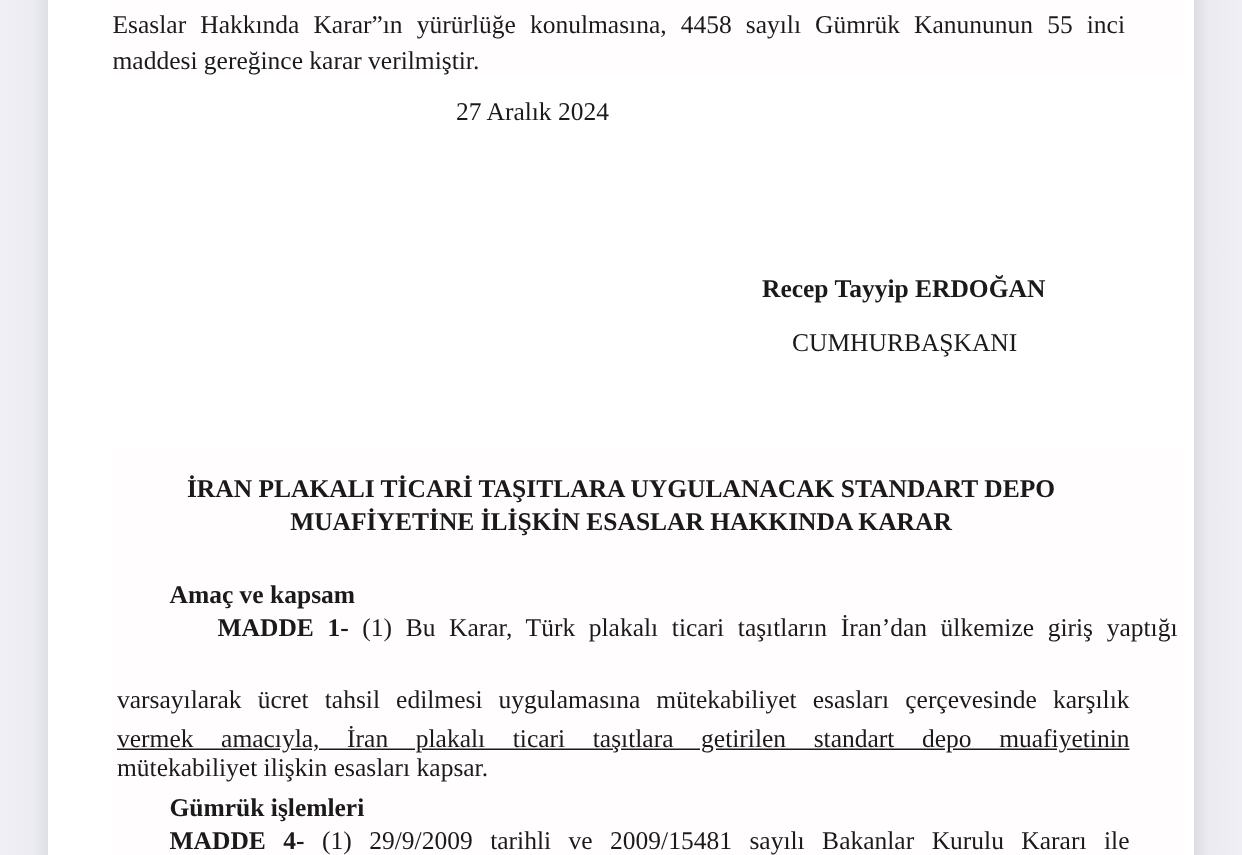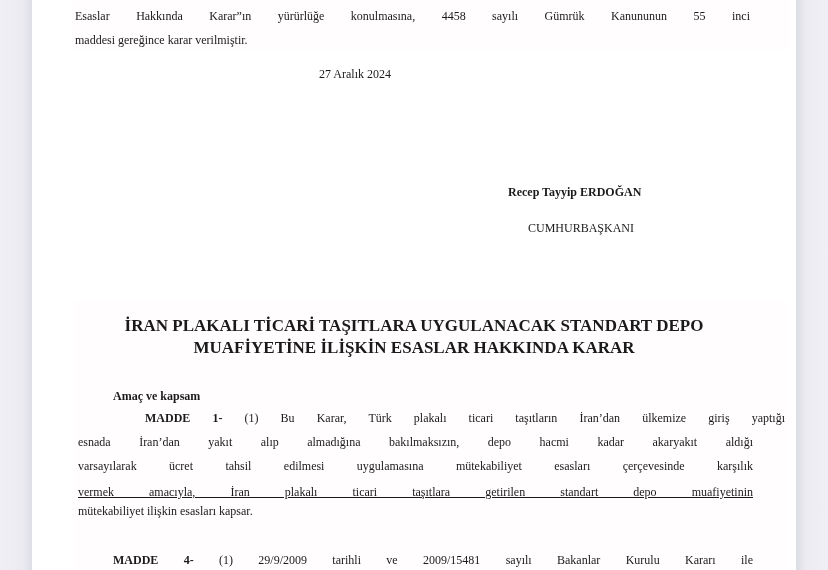--- a/index.html
+++ b/index.html
@@ -21,21 +21,21 @@
   .page {
     position: absolute; left: 32px; top: 0; width: 764px; height: 570px;
     background: #ffffff;
   }
   .paste {
     position: absolute; background: #fffdfe;
   }
   .paste.top { left: 40px; top: 0; width: 718px; height: 50px; }
   .paste.bottom { left: 42px; top: 300px; width: 715px; height: 270px; }
 
-  .txt { position: absolute; font-size: 12px; line-height: 25px; white-space: nowrap; }
+  .txt { position: absolute; font-size: 17px; line-height: 25px; white-space: nowrap; }
   .just { text-align: justify; text-align-last: justify; white-space: normal; }
 
   .l1 { left: 43px; top: 4px; width: 675px; }
   .l2 { left: 43px; top: 28px; }
   .date { left: 0; width: 646px; top: 62px; text-align: center; }
   .signer-name { left: 476px; top: 180px; font-weight: bold; }
   .signer-title { left: 496px; top: 216px; text-align: center; }
 
   .title { left: 0; width: 764px; text-align: center; font-weight: bold; font-size: 17px; line-height: 22px; }
   .t1 { top: 315px; }
@@ -68,19 +68,19 @@
   <div class="txt date">27 Aralık 2024</div>
 
   <div class="txt signer-name">Recep Tayyip ERDOĞAN</div>
   <div class="txt signer-title">CUMHURBAŞKANI</div>
 
   <div class="txt title t1">İRAN PLAKALI TİCARİ TAŞITLARA UYGULANACAK STANDART DEPO</div>
   <div class="txt title t2">MUAFİYETİNE İLİŞKİN ESASLAR HAKKINDA KARAR</div>
 
   <div class="txt heading h1">Amaç ve kapsam</div>
   <div class="txt just p1-1"><b>MADDE 1-</b><span> (1) Bu Karar, Türk plakalı ticari taşıtların İran’dan ülkemize giriş yaptığı</span></div>
-  <div class="txt just p1-2">esnada İran’dan yakıt alıp almadığına bakılmaksızın, depo hacmi kadar akaryakıt aldığı</div>
   <div class="txt just p1-3">varsayılarak ücret tahsil edilmesi uygulamasına mütekabiliyet esasları çerçevesinde karşılık</div>
   <div class="txt just p1-4">vermek amacıyla, İran plakalı ticari taşıtlara getirilen standart depo muafiyetinin</div>
   <div class="txt p1-5">mütekabiliyet ilişkin esasları kapsar.</div>
 
+  <div class="txt heading h2">Gümrük işlemleri</div>
   <div class="txt just p2-1"><b>MADDE 4-</b><span> (1) 29/9/2009 tarihli ve 2009/15481 sayılı Bakanlar Kurulu Kararı ile</span></div>
 </div>
 
 </body></html>

